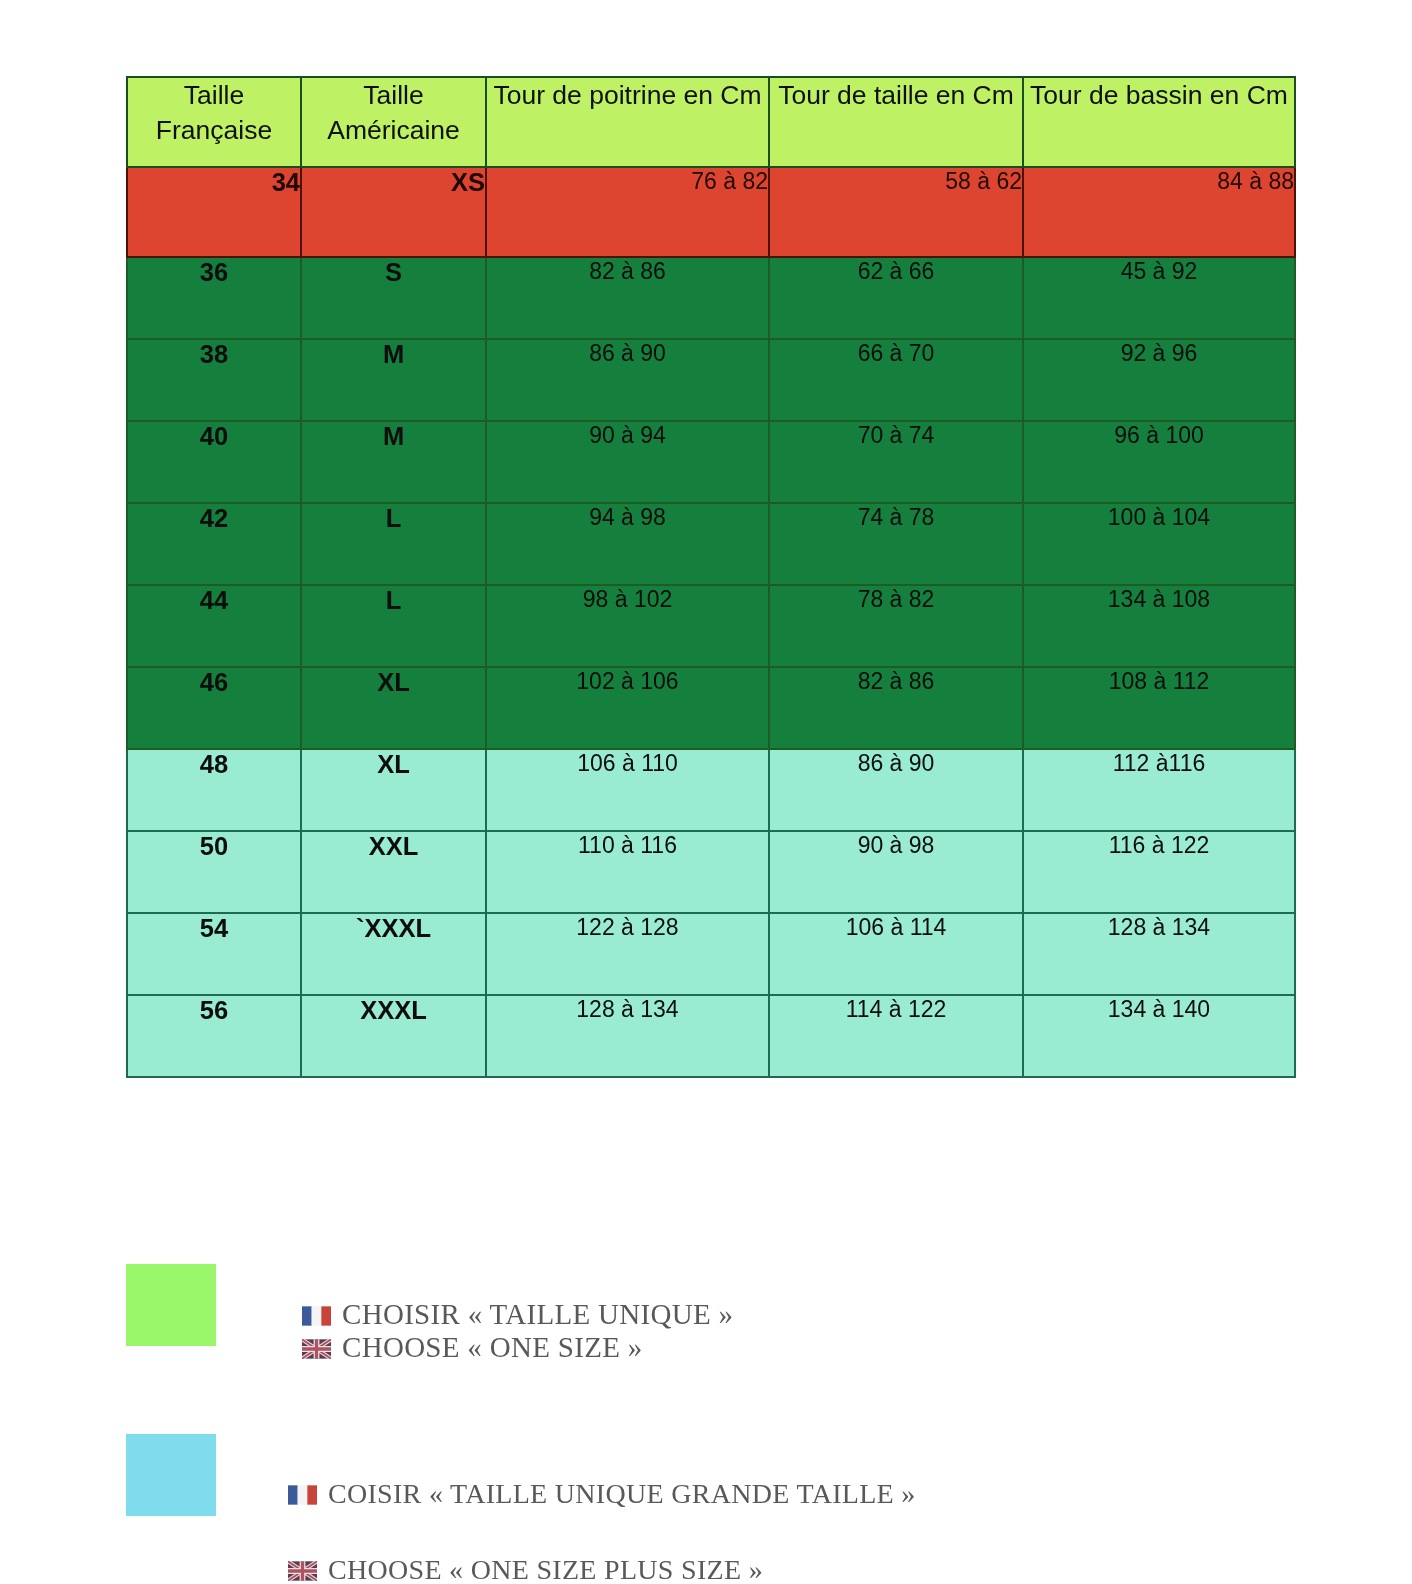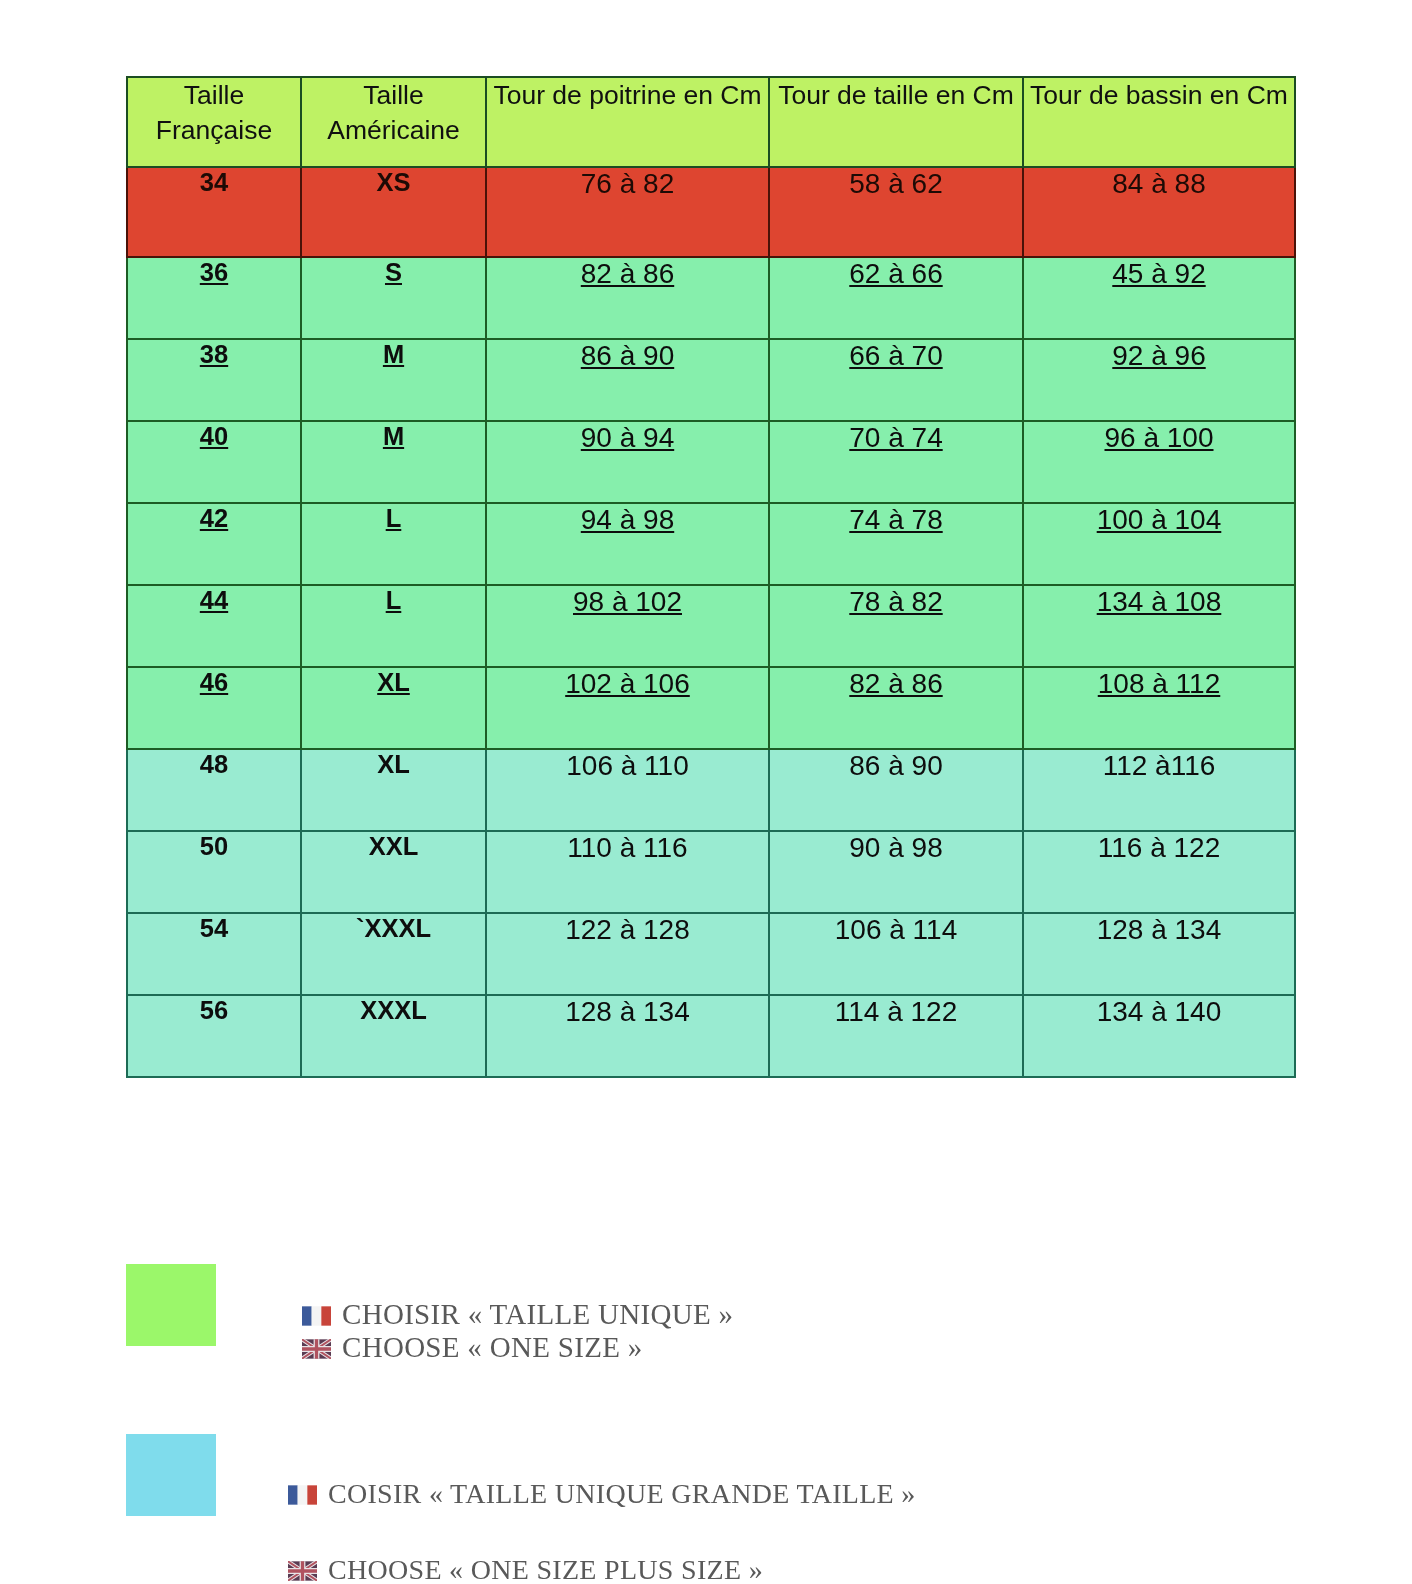--- a/index.html
+++ b/index.html
@@ -51,32 +51,32 @@
     font-weight: 400;
     font-size: 26.5px;
     line-height: 1.32;
     height: 88px;
     padding: 14px 6px 10px 6px;
     color: #101010;
   }
 
   tbody td {
     height: 80px;
-    font-size: 28px;
+    font-size: 23px;
     padding: 11px 6px 0 6px;
     color: #0d0d0d;
   }
 
   tbody td.sz {
     font-weight: bold;
     font-size: 25.5px;
   }
 
-  tbody tr.r-red  td { background: #de4530; border-color: #4a1208; color: #1d0a05; }
-  tbody tr.r-green td { background: #86efac; border-color: #1d5c25; text-decoration: underline; }
+  tbody tr.r-red  td { background: #de4530; border-color: #4a1208; color: #1d0a05; text-align: right; }
+  tbody tr.r-green td { background: #15803d; border-color: #1d5c25; }
   tbody tr.r-cyan  td { background: #99ebd1; border-color: #1d6b55; }
 
   
   tbody tr.r-red td { height: 88px; }
 
   
   .legend {
     position: absolute;
     left: 126px;
     top: 1262px;

